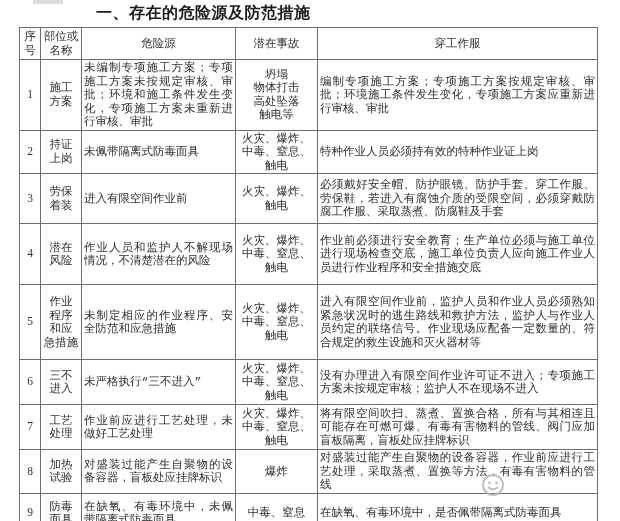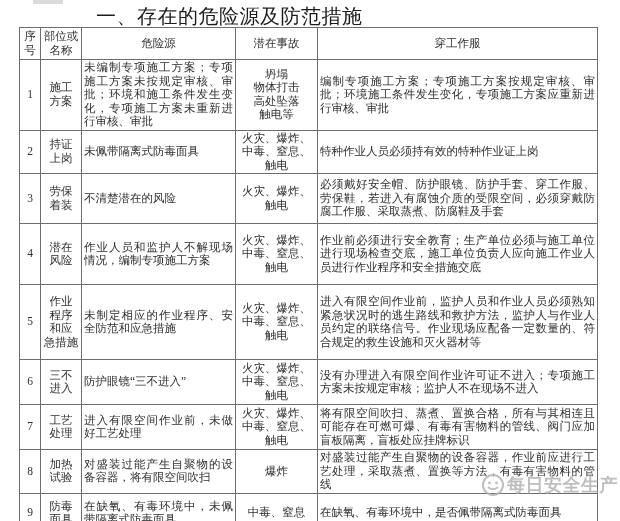--- a/index.html
+++ b/index.html
@@ -10,21 +10,21 @@
     position: relative;
     overflow: hidden;
   }
   .scan-artifact {
     position: absolute; left: 33px; top: 0;
     width: 30px; height: 4px;
     background: #dcdcdc;
   }
   .page-title {
     position: absolute; left: 96px; top: 3px;
-    font-size: 20px; font-weight: normal;
+    font-size: 16px; font-weight: bold;
     color: #1c1c1c; letter-spacing: 0.5px;
     white-space: nowrap;
   }
   table.hazard-table {
     position: absolute; left: 19px; top: 27px;
     width: 578px;
     border-collapse: collapse;
     table-layout: fixed;
   }
   .hazard-table th, .hazard-table td {
@@ -46,21 +46,21 @@
   .hazard-table tbody tr:nth-child(6) { height: 45px; }
   .hazard-table tbody tr:nth-child(7) { height: 45px; }
   .hazard-table tbody tr:nth-child(8) { height: 41px; }
   .hazard-table tbody tr:nth-child(9) { height: 40px; }
   .col-no       { width: 21px;  }
   .col-name     { width: 41px;  }
   .col-hazard   { width: 154px; }
   .col-accident { width: 82px;  }
   .col-measures { width: 280px; }
   .cell-center { text-align: center; }
-  .cell-just   { text-align: justify; padding: 2px 5px; }
+  .cell-just   { text-align: justify; padding: 2px 5px; font-family: Liberation Mono, monospace; }
   .watermark {
     position: absolute; left: 481px; top: 473px;
     display: flex; align-items: center; gap: 2px;
     color: #b4b4b4; opacity: 0.85;
     font-weight: bold; font-size: 18px;
     letter-spacing: 0.5px; white-space: nowrap;
     pointer-events: none;
   }
   .watermark svg { display: block; }
 </style>
@@ -109,30 +109,30 @@
       <td class="cell-just">未佩带隔离式防毒面具</td>
       <td class="cell-center">火灾、爆炸、
 中毒、窒息、
 触电</td>
       <td class="cell-just">特种作业人员必须持有效的特种作业证上岗</td>
     </tr>
     <tr>
       <td class="cell-center">3</td>
       <td class="cell-center">劳保
 着装</td>
-      <td class="cell-just">不清楚潜在的风险</td>
+      <td class="cell-just">进入有限空间作业前</td>
       <td class="cell-center">火灾、爆炸、
 触电</td>
       <td class="cell-just">必须戴好安全帽、防护眼镜、防护手套、穿工作服、劳保鞋，若进入有腐蚀介质的受限空间，必须穿戴防腐工作服、采取蒸煮、防腐鞋及手套</td>
     </tr>
     <tr>
       <td class="cell-center">4</td>
       <td class="cell-center">潜在
 风险</td>
-      <td class="cell-just">作业人员和监护人不解现场情况，编制专项施工方案</td>
+      <td class="cell-just">作业人员和监护人不解现场情况，不清楚潜在的风险</td>
       <td class="cell-center">火灾、爆炸、
 中毒、窒息、
 触电</td>
       <td class="cell-just">作业前必须进行安全教育；生产单位必须与施工单位进行现场检查交底，施工单位负责人应向施工作业人员进行作业程序和安全措施交底</td>
     </tr>
     <tr>
       <td class="cell-center">5</td>
       <td class="cell-center">作业
 程序
 和应
@@ -140,41 +140,41 @@
       <td class="cell-just">未制定相应的作业程序、安全防范和应急措施</td>
       <td class="cell-center">火灾、爆炸、
 中毒、窒息、
 触电</td>
       <td class="cell-just">进入有限空间作业前，监护人员和作业人员必须熟知紧急状况时的逃生路线和救护方法，监护人与作业人员约定的联络信号。作业现场应配备一定数量的、符合规定的救生设施和灭火器材等</td>
     </tr>
     <tr>
       <td class="cell-center">6</td>
       <td class="cell-center">三不
 进入</td>
-      <td class="cell-just">防护眼镜“三不进入”</td>
+      <td class="cell-just">未严格执行“三不进入”</td>
       <td class="cell-center">火灾、爆炸、
 中毒、窒息、
 触电</td>
       <td class="cell-just">没有办理进入有限空间作业许可证不进入；专项施工方案未按规定审核；监护人不在现场不进入</td>
     </tr>
     <tr>
       <td class="cell-center">7</td>
       <td class="cell-center">工艺
 处理</td>
-      <td class="cell-just">进入有限空间作业前，未做好工艺处理</td>
+      <td class="cell-just">作业前应进行工艺处理，未做好工艺处理</td>
       <td class="cell-center">火灾、爆炸、
 中毒、窒息、
 触电</td>
       <td class="cell-just">将有限空间吹扫、蒸煮、置换合格，所有与其相连且可能存在可燃可爆、有毒有害物料的管线、阀门应加盲板隔离，盲板处应挂牌标识</td>
     </tr>
     <tr>
       <td class="cell-center">8</td>
       <td class="cell-center">加热
 试验</td>
-      <td class="cell-just">对盛装过能产生自聚物的设备容器，将有限空间吹扫</td>
+      <td class="cell-just">对盛装过能产生自聚物的设备容器，盲板处应挂牌标识</td>
       <td class="cell-center">爆炸</td>
       <td class="cell-just">对盛装过能产生自聚物的设备容器，作业前应进行工艺处理，采取蒸煮、置换等方法，有毒有害物料的管线</td>
     </tr>
     <tr>
       <td class="cell-center">9</td>
       <td class="cell-center">防毒
 面具</td>
       <td class="cell-just">在缺氧、有毒环境中，未佩带隔离式防毒面具</td>
       <td class="cell-center">中毒、窒息</td>
       <td class="cell-just">在缺氧、有毒环境中，是否佩带隔离式防毒面具</td>
@@ -184,14 +184,13 @@
 
 <div class="watermark">
   <span>
     <svg width="24" height="24" viewBox="0 0 24 24">
       <circle cx="12" cy="12" r="10" fill="none" stroke="#b4b4b4" stroke-width="2"></circle>
       <circle cx="8.5" cy="10" r="1.4" fill="#b4b4b4"></circle>
       <circle cx="15.5" cy="10" r="1.4" fill="#b4b4b4"></circle>
       <path d="M7.5 14.5 Q12 18 16.5 14.5" fill="none" stroke="#b4b4b4" stroke-width="1.8" stroke-linecap="round"></path>
     </svg>
   </span>
-  <span>每日安全生产</span>
 </div>
 
 </body></html>

